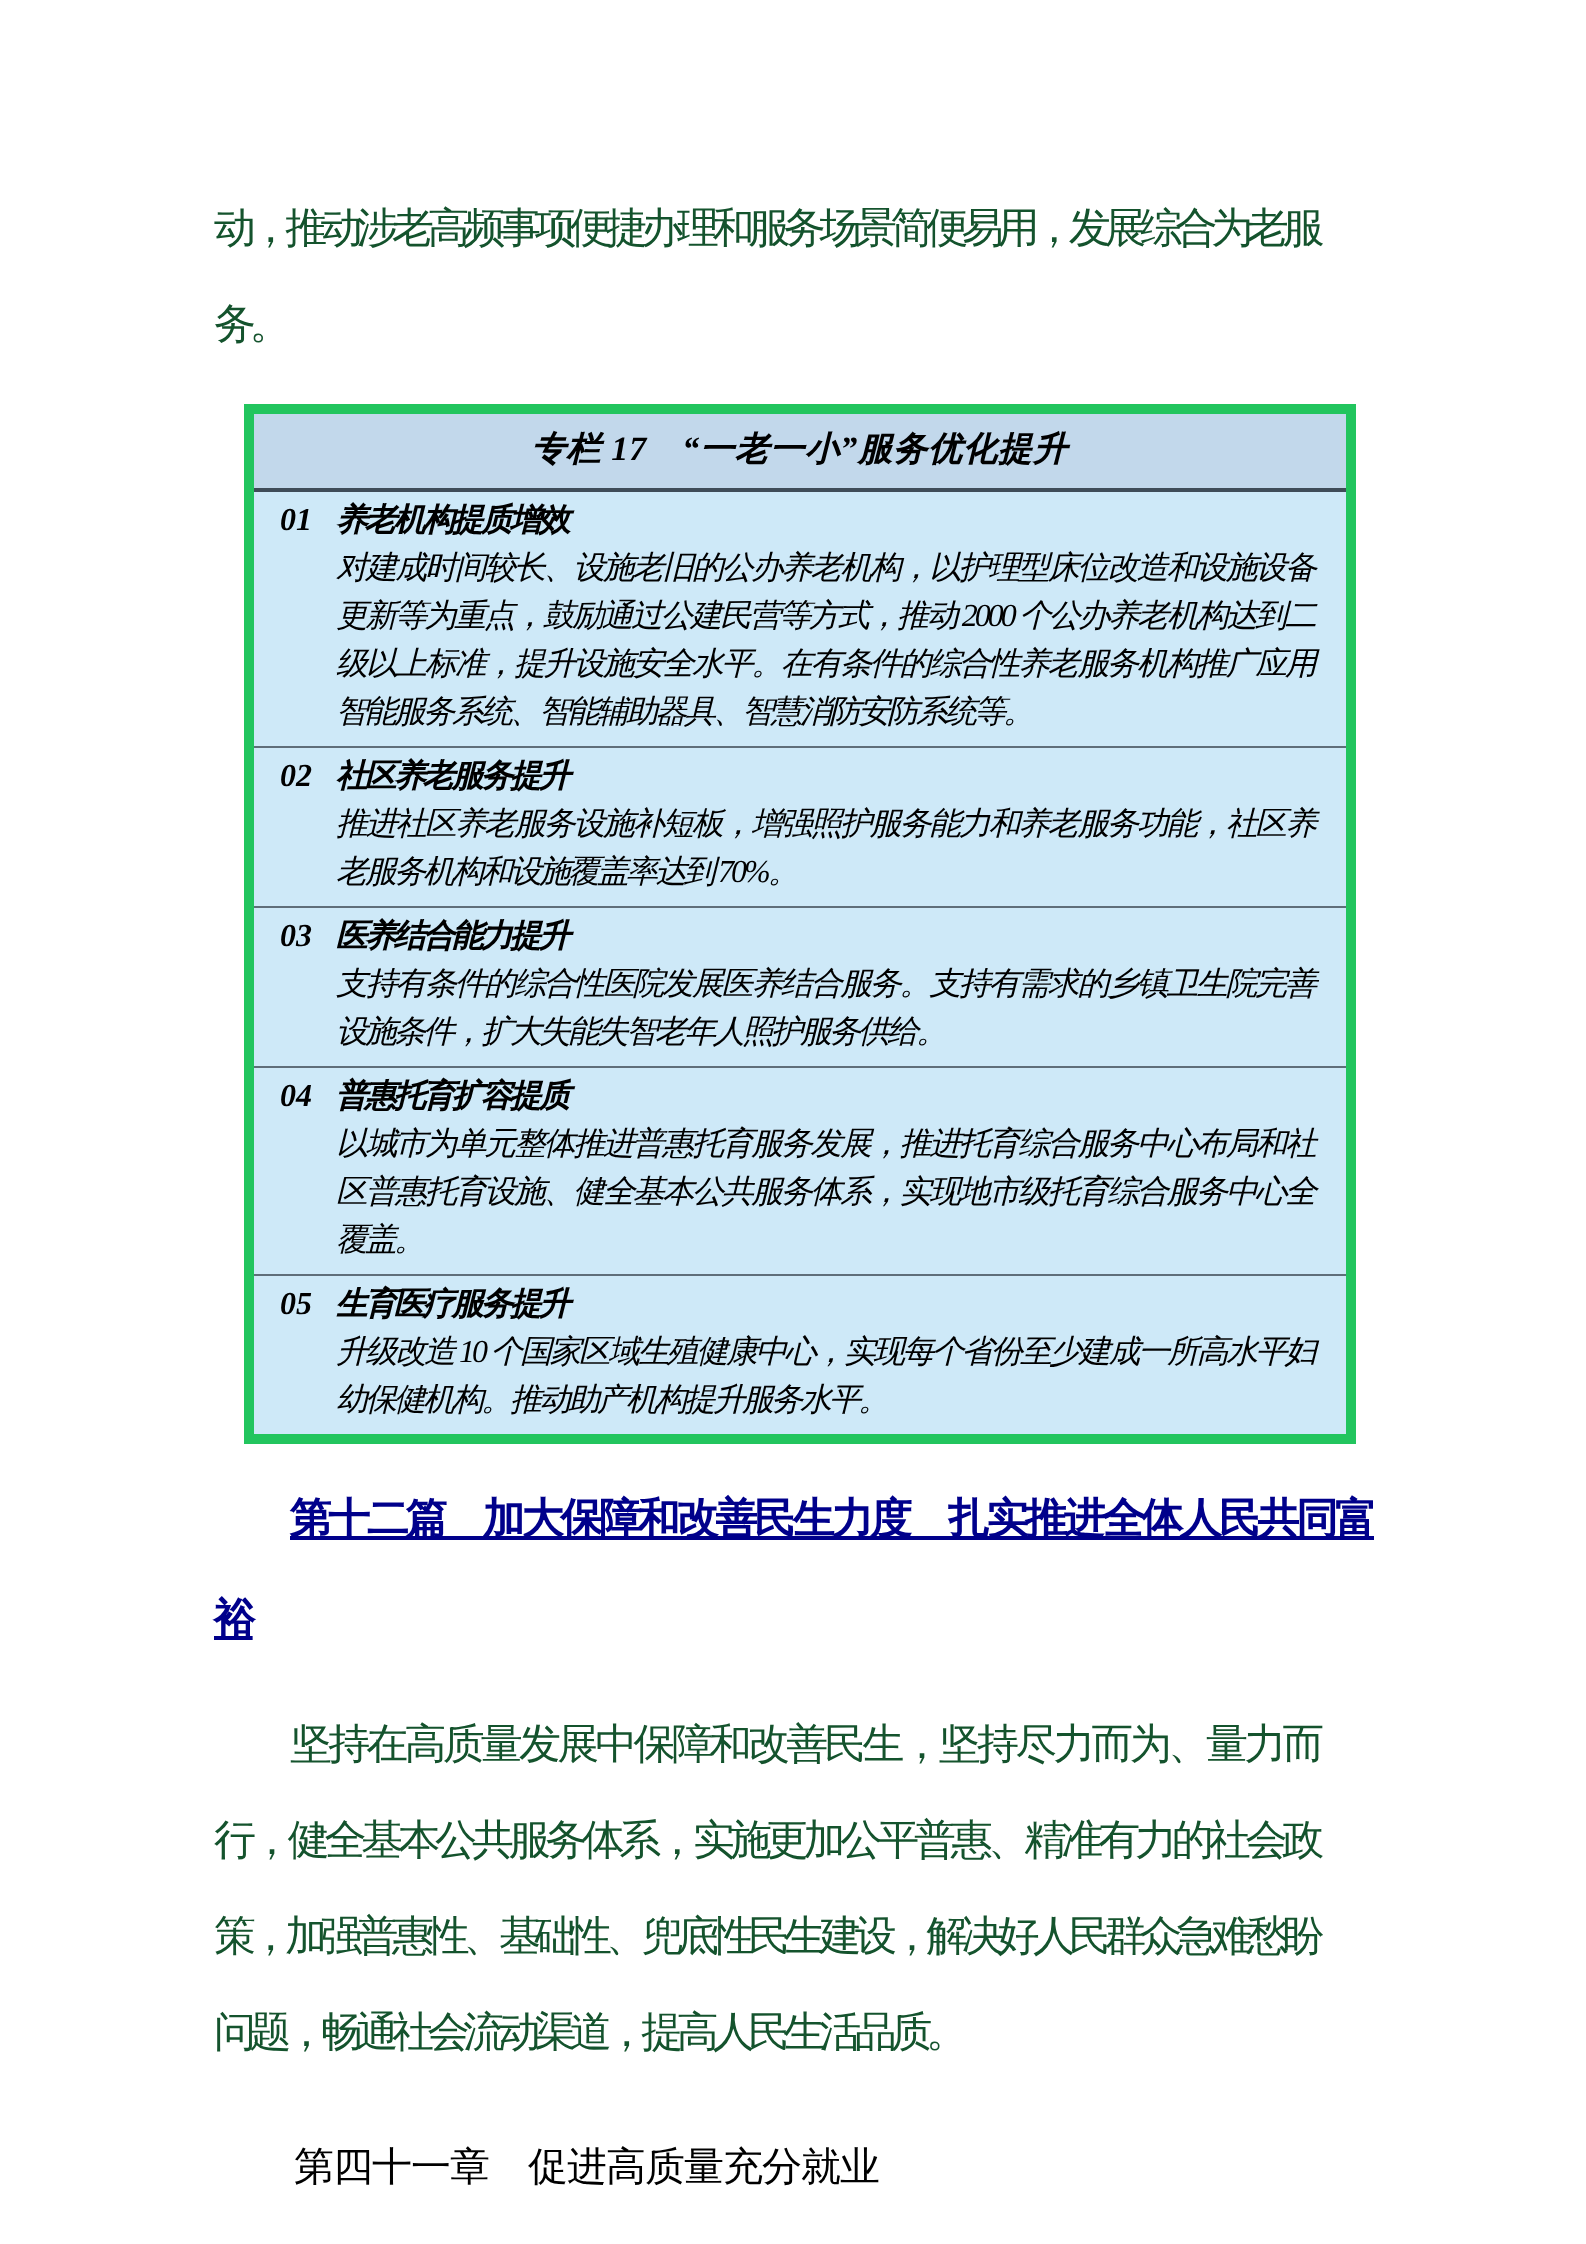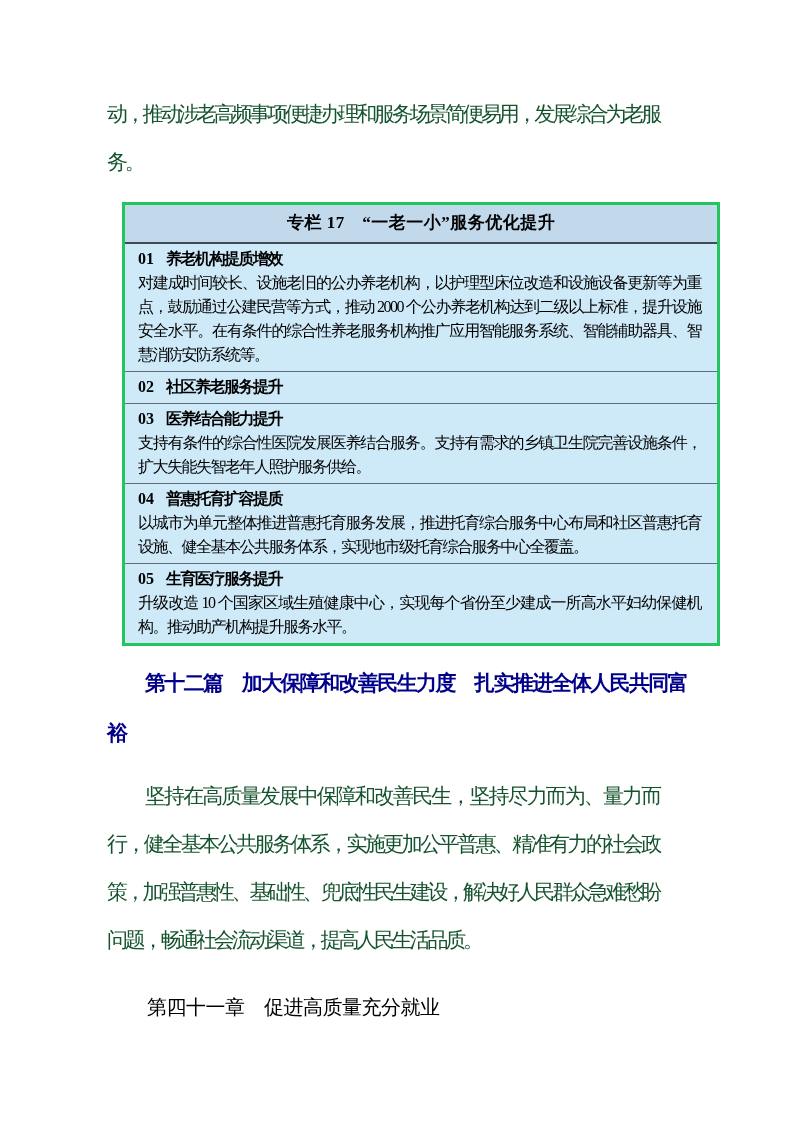--- a/index.html
+++ b/index.html
@@ -21,26 +21,27 @@
     line-height:48px;
     text-align:justify;
     text-justify:inter-ideograph;
     color:#14532d;
   }
   .para.indent { text-indent:38px; margin-top:14px; }
 
   
   .box {
     margin:16px 0 0 15px;
-    width:598px;
+    width:556px;
     box-sizing:border-box;
-    border:3px solid #22c55e;
+    border:5px solid #22c55e;
     font-size:16px;
     letter-spacing:-1.5px;
     line-height:24px;
+    font-style:italic;
   }
   .box-header {
     background:#c2d8eb;
     border-bottom:2px solid #3f4c58;
     text-align:center;
     font-weight:bold;
     font-size:17px;
     letter-spacing:0.5px;
     padding:6px 0 7px 0;
   }
@@ -50,36 +51,38 @@
   }
   .box-row + .box-row { border-top:1px solid #5f6e7a; }
   .row-head { font-weight:bold; }
   .row-num {
     display:inline-block;
     width:28px;
     letter-spacing:0;
     font-weight:bold;
   }
   .row-body {
+    margin-left:28px;
     text-align:justify;
     text-justify:inter-ideograph;
   }
 
   
   .part-heading {
     margin:12px 0 0 0;
     width:580px;
     font-size:21px;
     font-weight:bold;
     color:#00008b;
     letter-spacing:-1.7px;
     line-height:50px;
     text-indent:38px;
     text-align:justify;
     text-justify:inter-ideograph;
+    text-decoration:underline;
   }
   .chapter-heading {
     margin:30px 0 0 0;
     font-size:20px;
     font-weight:normal;
     color:#000000;
     letter-spacing:-0.5px;
     text-indent:40px;
   }
 </style>
@@ -97,20 +100,21 @@
       <div class="row-head">
         <span class="row-num">01</span><span class="row-title">养老机构提质增效</span>
       </div>
       <div class="row-body">对建成时间较长、设施老旧的公办养老机构，以护理型床位改造和设施设备更新等为重点，鼓励通过公建民营等方式，推动 2000 个公办养老机构达到二级以上标准，提升设施安全水平。在有条件的综合性养老服务机构推广应用智能服务系统、智能辅助器具、智慧消防安防系统等。</div>
     </div>
 
     <div class="box-row">
       <div class="row-head">
         <span class="row-num">02</span><span class="row-title">社区养老服务提升</span>
       </div>
+      <div class="row-body">推进社区养老服务设施补短板，增强照护服务能力和养老服务功能，社区养老服务机构和设施覆盖率达到 70%。</div>
     </div>
 
     <div class="box-row">
       <div class="row-head">
         <span class="row-num">03</span><span class="row-title">医养结合能力提升</span>
       </div>
       <div class="row-body">支持有条件的综合性医院发展医养结合服务。支持有需求的乡镇卫生院完善设施条件，扩大失能失智老年人照护服务供给。</div>
     </div>
 
     <div class="box-row">

